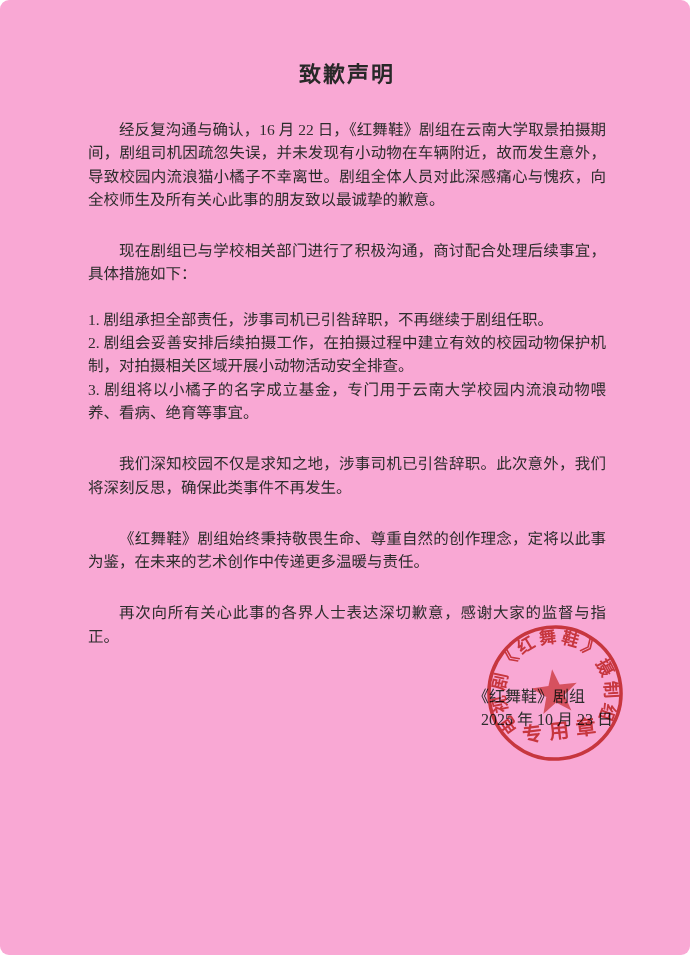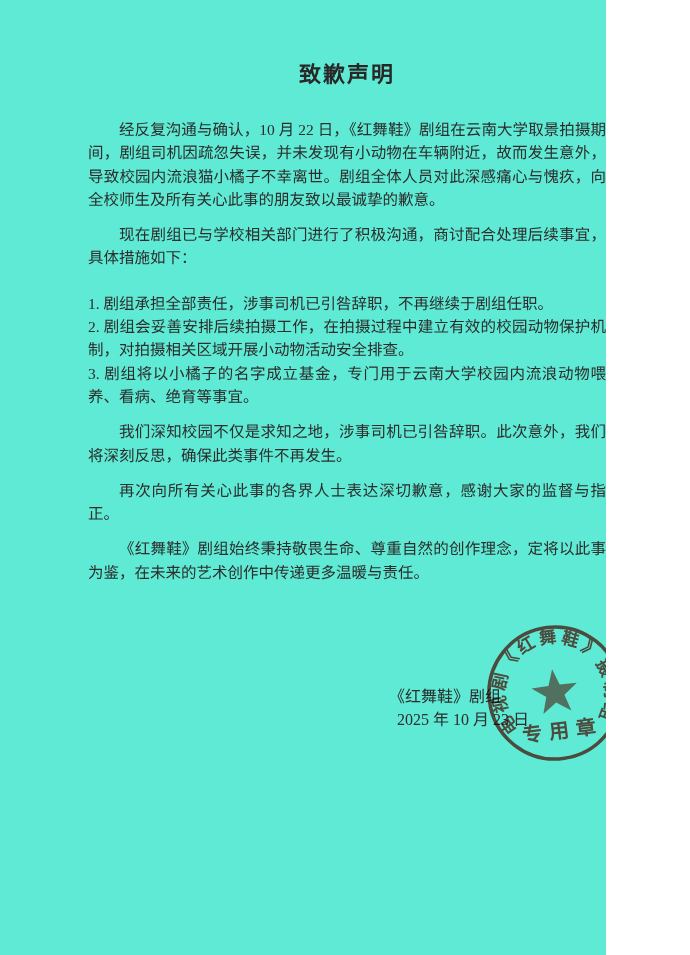--- a/index.html
+++ b/index.html
@@ -1,24 +1,25 @@
 <!DOCTYPE html>
 <html lang="zh-CN"><head>
 <meta charset="utf-8">
 <style>
   html, body { margin: 0; padding: 0; }
   body { background: #ffffff; }
   .page {
     position: relative;
-    width: 606px;
+    width: 690px;
     height: 955px;
-    background: #5eead4;
+    background: #f9a8d4;
     overflow: hidden;
     font-family: "Liberation Serif", "DejaVu Serif", serif;
     color: #2d2d2d;
+    border-radius: 9px;
   }
   .doc {
     position: absolute;
     left: 88px;
     top: 62px;
     width: 518px;
   }
   .doc-title {
     margin: 0 0 30px 0;
     font-size: 22px;
@@ -29,21 +30,21 @@
     color: #282828;
   }
   .para {
     margin: 0;
     font-size: 15.5px;
     line-height: 23.3px;
     text-align: justify;
     text-indent: 2em;
     color: #2d2d2d;
   }
-  .para.gap { margin-top: 12px; }
+  .para.gap { margin-top: 28px; }
   .measures {
     margin: 22px 0 0 0;
     padding: 0;
     list-style: none;
   }
   .measure-item {
     margin: 0;
     font-size: 15.5px;
     line-height: 23.3px;
     text-align: justify;
@@ -82,35 +83,35 @@
   }
 </style>
 </head>
 <body>
 
 <div class="page">
 
   <div class="doc">
     <h1 class="doc-title">致歉声明</h1>
 
-    <p class="para">经反复沟通与确认，10 月 22 日，《红舞鞋》剧组在云南大学取景拍摄期间，剧组司机因疏忽失误，并未发现有小动物在车辆附近，故而发生意外，导致校园内流浪猫小橘子不幸离世。剧组全体人员对此深感痛心与愧疚，向全校师生及所有关心此事的朋友致以最诚挚的歉意。</p>
+    <p class="para">经反复沟通与确认，16 月 22 日，《红舞鞋》剧组在云南大学取景拍摄期间，剧组司机因疏忽失误，并未发现有小动物在车辆附近，故而发生意外，导致校园内流浪猫小橘子不幸离世。剧组全体人员对此深感痛心与愧疚，向全校师生及所有关心此事的朋友致以最诚挚的歉意。</p>
 
     <p class="para gap">现在剧组已与学校相关部门进行了积极沟通，商讨配合处理后续事宜，具体措施如下：</p>
 
     <ul class="measures">
       <li class="measure-item">1. 剧组承担全部责任，涉事司机已引咎辞职，不再继续于剧组任职。</li>
       <li class="measure-item">2. 剧组会妥善安排后续拍摄工作，在拍摄过程中建立有效的校园动物保护机制，对拍摄相关区域开展小动物活动安全排查。</li>
       <li class="measure-item">3. 剧组将以小橘子的名字成立基金，专门用于云南大学校园内流浪动物喂养、看病、绝育等事宜。</li>
     </ul>
 
     <p class="para gap">我们深知校园不仅是求知之地，涉事司机已引咎辞职。此次意外，我们将深刻反思，确保此类事件不再发生。</p>
 
+    <p class="para gap">《红舞鞋》剧组始终秉持敬畏生命、尊重自然的创作理念，定将以此事为鉴，在未来的艺术创作中传递更多温暖与责任。</p>
+
     <p class="para gap">再次向所有关心此事的各界人士表达深切歉意，感谢大家的监督与指正。</p>
-
-    <p class="para gap">《红舞鞋》剧组始终秉持敬畏生命、尊重自然的创作理念，定将以此事为鉴，在未来的艺术创作中传递更多温暖与责任。</p>
   </div>
 
   <div class="sig-line signature">《红舞鞋》剧组</div>
 
   <div class="sig-line sign-date">2025 年 10 月 23 日</div>
 
   <svg class="seal" viewBox="0 0 192 192" xmlns="http://www.w3.org/2000/svg">
     <circle cx="96" cy="96" r="66" fill="none" stroke-width="3.5" stroke="#c8423a"></circle>
     <path d="M96,72 L101.64,88.23 L118.83,88.58 L105.13,98.97 L110.11,115.42 L96,105.6 L81.89,115.42 L86.87,98.97 L73.17,88.58 L90.36,88.23 Z" fill-opacity="0.8" fill="#cf4a40"></path>
     <path id="sealArc" d="M 56.6 126.8 A 50 50 0 1 1 135.4 126.8" fill="none"></path>

